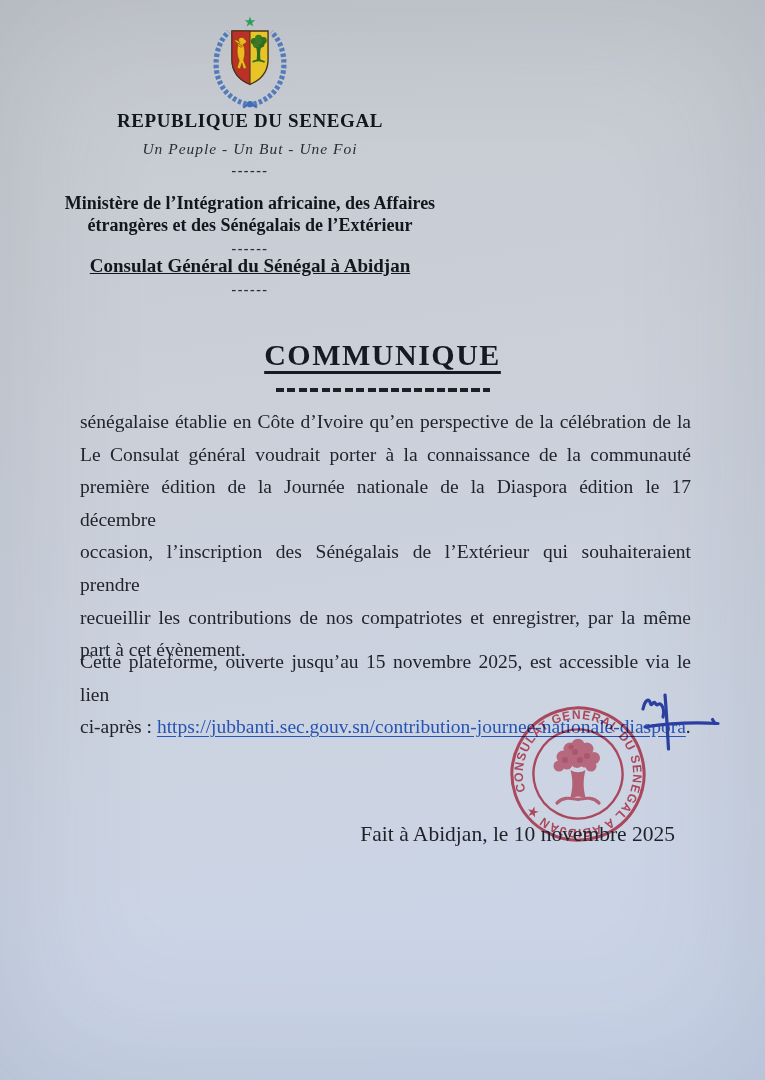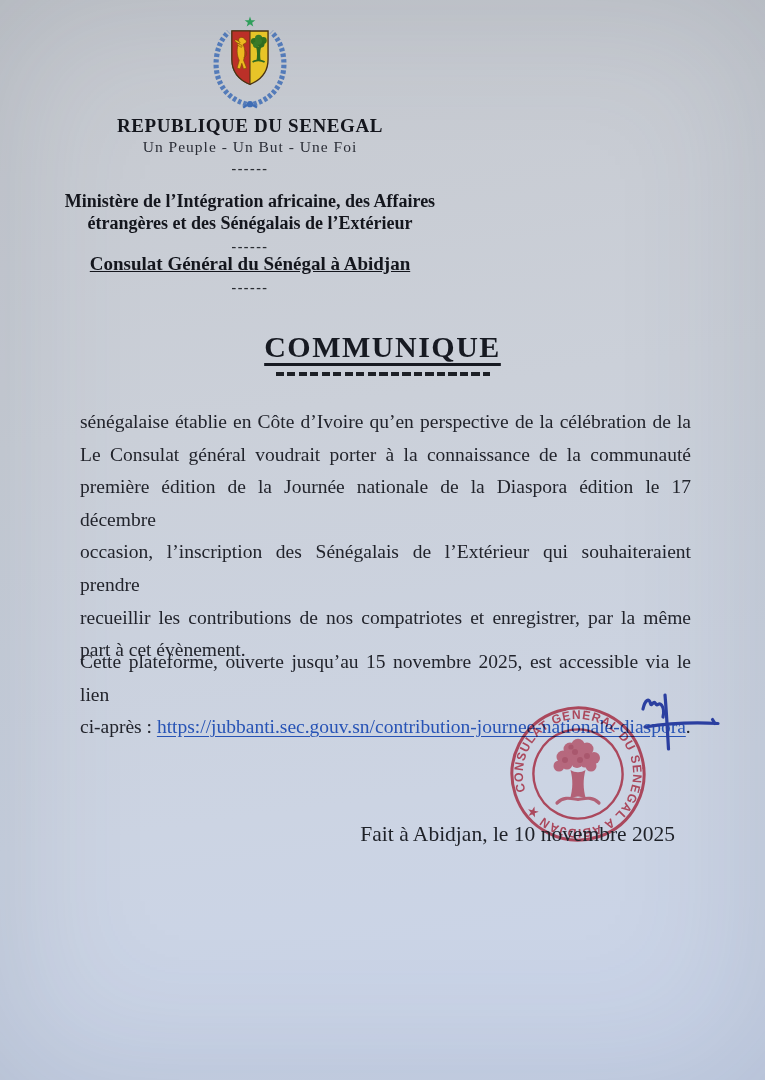--- a/index.html
+++ b/index.html
@@ -9,29 +9,29 @@
   }
   .page{
     position:relative;width:765px;height:1080px;
     background:linear-gradient(172deg,#c6c9cf 0%,#cbd0d9 38%,#ccd4e3 72%,#c9d4ea 100%);
     box-shadow:inset 0 0 150px rgba(70,78,95,.16);
     color:#22242c;
   }
   
   .letterhead{position:absolute;left:18px;top:14px;width:464px;text-align:center;}
   .coat{display:block;margin:0 auto;width:86px;height:96px;}
-  .republic{margin-top:5px;font-size:19px;font-weight:bold;letter-spacing:.6px;color:#14161d;}
-  .motto{margin-top:1px;font-size:15.5px;letter-spacing:1px;color:#2a2d36;}
+  .republic{font-size:19px;font-weight:bold;letter-spacing:.6px;color:#14161d;}
+  .motto{margin-top:8px;font-size:15.5px;font-style:italic;letter-spacing:1px;color:#2a2d36;}
   .sep{font-size:14px;font-weight:bold;letter-spacing:1.5px;line-height:13px;margin-top:6px;color:#2a2d33;}
   .ministry{margin-top:16px;font-size:18px;font-weight:bold;line-height:21.5px;color:#14161d;}
   .consulate{font-size:19px;font-weight:bold;color:#14161d;text-decoration:underline;}
   
   .title-wrap{position:absolute;left:0;top:330px;width:765px;text-align:center;}
   .title-wrap h1{
-    display:inline-block;margin:0;font-size:30px;font-weight:bold;letter-spacing:1.5px;color:#171a22;
+    display:inline-block;margin:8px;font-size:30px;font-weight:bold;letter-spacing:1.5px;color:#171a22;
     text-decoration:underline;text-decoration-thickness:2.5px;text-underline-offset:6px;
   }
   .dash-rule{
     width:214px;height:4px;margin:8px auto 0;
     background:repeating-linear-gradient(90deg,#1d2026 0 8px,transparent 8px 11.5px);
   }
   
   .para{position:absolute;left:80px;width:611px;font-size:19.5px;line-height:32.6px;color:#22242c;}
   #para1{top:406px;}
   #para2{top:646px;}

